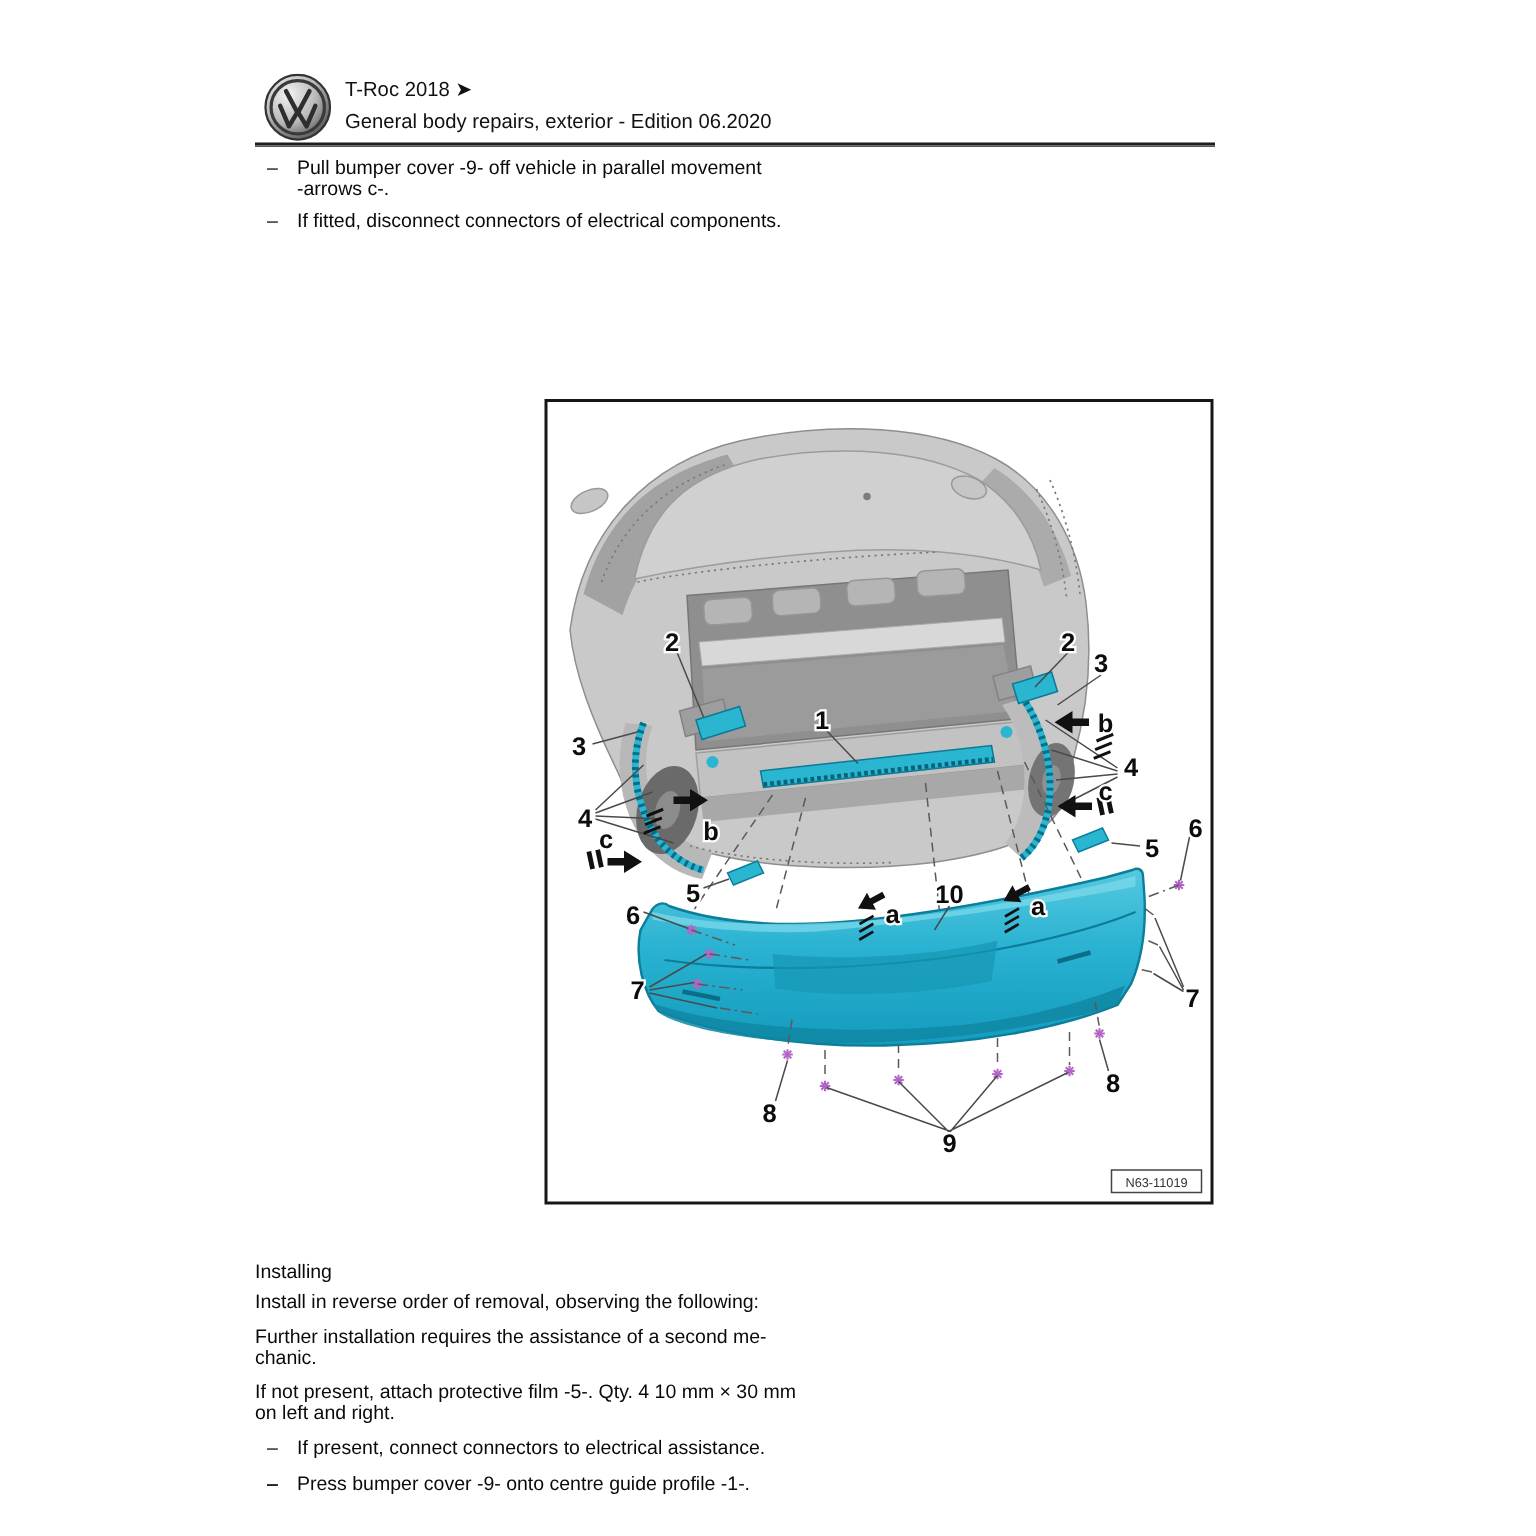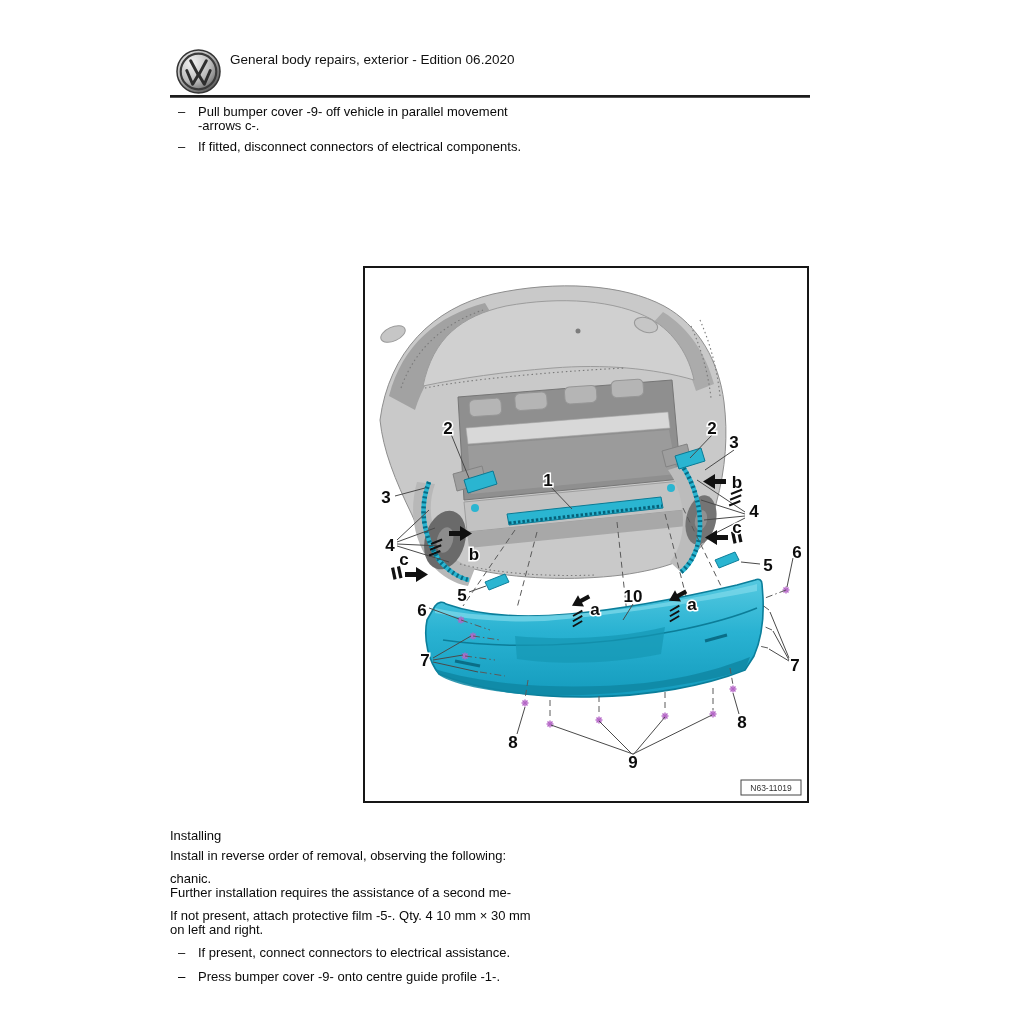--- a/index.html
+++ b/index.html
@@ -15,21 +15,21 @@
 
   
   .textcol{position:absolute;left:170px;width:392px;font-size:13px;line-height:13.5px;color:#0a0a0a;}
   .top-text{top:105px;}
   .bottom-text{top:829px;}
   .bullet{position:relative;padding-left:28px;margin:0 0 8px 0;}
   .bullet .dash{position:absolute;left:8px;top:0;}
   .para{margin:0 0 9px 0;}
   .bottom-text .para{margin:0 0 10px 0;}
   .bottom-text .bullet{margin:0 0 10px 0;}
-  .heading{margin:0 0 6px 0;}
+  .heading{margin:12px 0 6px 0;}
   .line{white-space:nowrap;}
   .line:empty{display:none;}
 
   
   .figure-frame{position:absolute;left:363px;top:266px;width:442px;height:533px;
                 border:2.5px solid #161616;background:#fff;}
   .lbl{font-family:"Liberation Sans","DejaVu Sans",sans-serif;font-weight:bold;font-size:17px;
        fill:#0c0c0c;text-anchor:middle;paint-order:stroke;stroke:#ffffff;stroke-width:3px;}
   .reftext{font-family:"Liberation Sans","DejaVu Sans",sans-serif;font-size:8.5px;fill:#333;text-anchor:middle;
            paint-order:fill;stroke:none;}
@@ -52,20 +52,21 @@
             <stop offset="0.55" stop-color="#b9b9b9"></stop>
             <stop offset="1" stop-color="#4a4a4a"></stop>
         </radialGradient>
       </defs>
       <circle cx="23" cy="23" r="22" fill="url(#lg1)" stroke="#333" stroke-width="1.5"></circle>
       <circle cx="23" cy="23" r="18.2" fill="none" stroke="#3a3a3a" stroke-width="2.2"></circle>
       <polyline points="15,12 23,27 31,12" fill="none" stroke="#2e2e2e" stroke-width="3" stroke-linecap="round" stroke-linejoin="round"></polyline>
       <polyline points="11,22 17,36 23,26 29,36 35,22" fill="none" stroke="#2e2e2e" stroke-width="3" stroke-linecap="round" stroke-linejoin="round"></polyline>
     </svg>
     <div class="titles">
+      <div>T-Roc 2018 ➤</div>
       <div>General body repairs, exterior - Edition 06.2020</div>
     </div>
   </div>
   <div class="header-rule"></div>
 
   <div class="textcol top-text">
     <div class="bullet">
       <span class="dash">–</span>
       <div class="line">Pull bumper cover -9- off vehicle in parallel movement</div>
       <div class="line">-arrows c-.</div>
@@ -286,22 +287,22 @@
       </g>
     </svg>
   </div>
 
   <div class="textcol bottom-text">
     <div class="heading">Installing</div>
     <div class="para">
       <div class="line">Install in reverse order of removal, observing the following:</div>
     </div>
     <div class="para">
+      <div class="line">Further installation requires the assistance of a second me-</div>
       <div class="line">chanic.</div>
-      <div class="line">Further installation requires the assistance of a second me-</div>
     </div>
     <div class="para">
       <div class="line">If not present, attach protective film -5-. Qty. 4 10 mm × 30 mm</div>
       <div class="line">on left and right.</div>
     </div>
     <div class="bullet">
       <span class="dash">–</span>
       <div class="line">If present, connect connectors to electrical assistance.</div>
 
     </div>

